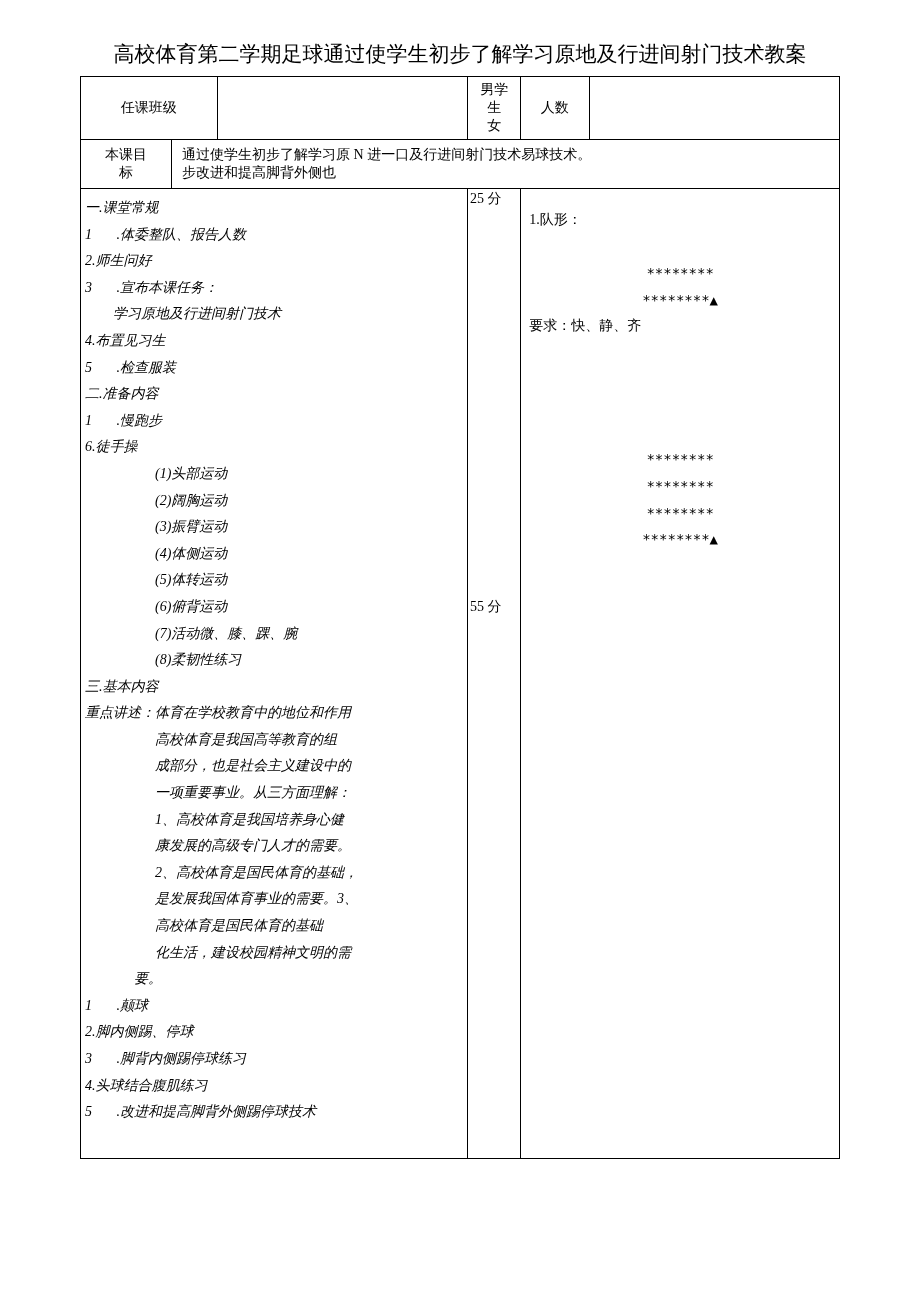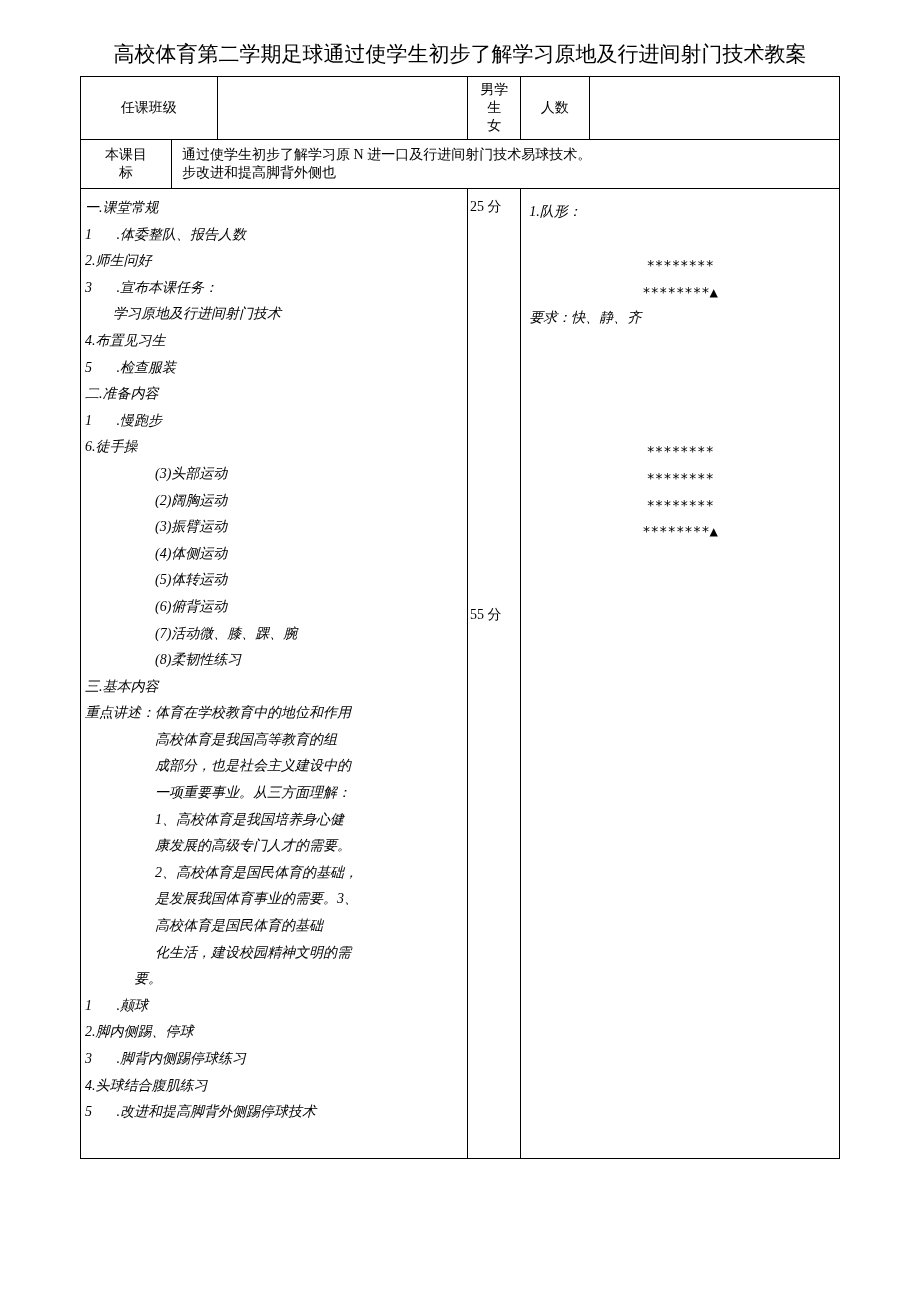--- a/index.html
+++ b/index.html
@@ -24,32 +24,31 @@
       border: 1px solid #000;
       padding: 4px 6px;
       vertical-align: top;
       word-wrap: break-word;
     }
     .center {
       text-align: center;
       vertical-align: middle;
     }
     .time-col {
-      padding: 9px 2px;
+      padding: 1px 2px;
       text-align: left;
     }
     .content-col {
       padding: 6px 4px;
       line-height: 1.9;
       font-style: italic;
     }
     .method-col {
-      padding: 10px 8px;
+      padding: 18px 8px;
       line-height: 1.9;
-      font-style: italic;
     }
     .indent1 {
       text-indent: 2em;
     }
     .indent2 {
       padding-left: 5em;
     }
     .hanging {
       padding-left: 5em;
       text-indent: 0;
@@ -94,21 +93,21 @@
       <div>一.课堂常规</div>
       <div style="white-space:pre">1       .体委整队、报告人数</div>
       <div>2.师生问好</div>
       <div style="white-space:pre">3       .宣布本课任务：</div>
       <div class="indent1">学习原地及行进间射门技术</div>
       <div>4.布置见习生</div>
       <div style="white-space:pre">5       .检查服装</div>
       <div>二.准备内容</div>
       <div style="white-space:pre">1       .慢跑步</div>
       <div>6.徒手操</div>
-      <div class="indent2">(3)头部运动</div>
+      <div class="indent2">(1)头部运动</div>
       <div class="indent2">(2)阔胸运动</div>
       <div class="indent2">(3)振臂运动</div>
       <div class="indent2">(4)体侧运动</div>
       <div class="indent2">(5)体转运动</div>
       <div class="indent2">(6)俯背运动</div>
       <div class="indent2">(7)活动微、膝、踝、腕</div>
       <div class="indent2">(8)柔韧性练习</div>
       <div>三.基本内容</div>
       <div>重点讲述：体育在学校教育中的地位和作用</div>
       <div class="hanging">高校体育是我国高等教育的组</div>

